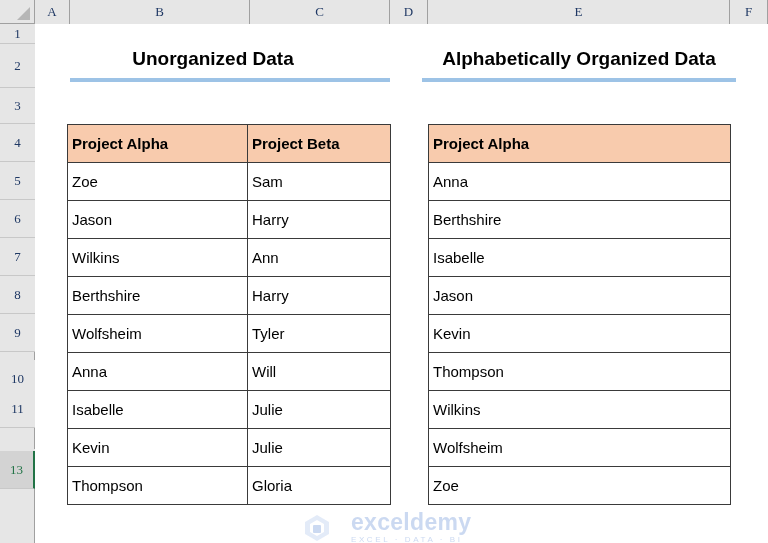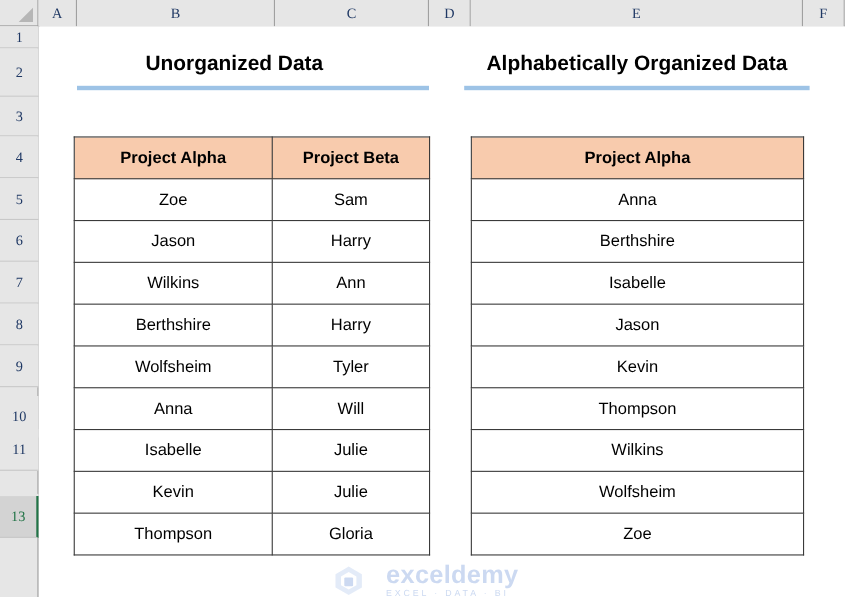--- a/index.html
+++ b/index.html
@@ -132,21 +132,21 @@
     position: absolute;
     border-collapse: collapse;
     table-layout: fixed;
     background: #ffffff;
   }
   .data-table td,
   .data-table th {
     border: 1.5px solid #3a3a3a;
     height: 38px;
     padding: 0 4px;
-    text-align: center;
+    text-align: left;
     vertical-align: middle;
     font-size: 15px;
     color: #000000;
     font-family: "Liberation Sans", sans-serif;
     background: #ffffff;
     box-sizing: border-box;
     margin-left: 33px;
   }
   .data-table th {
     background: #f8cbad;

